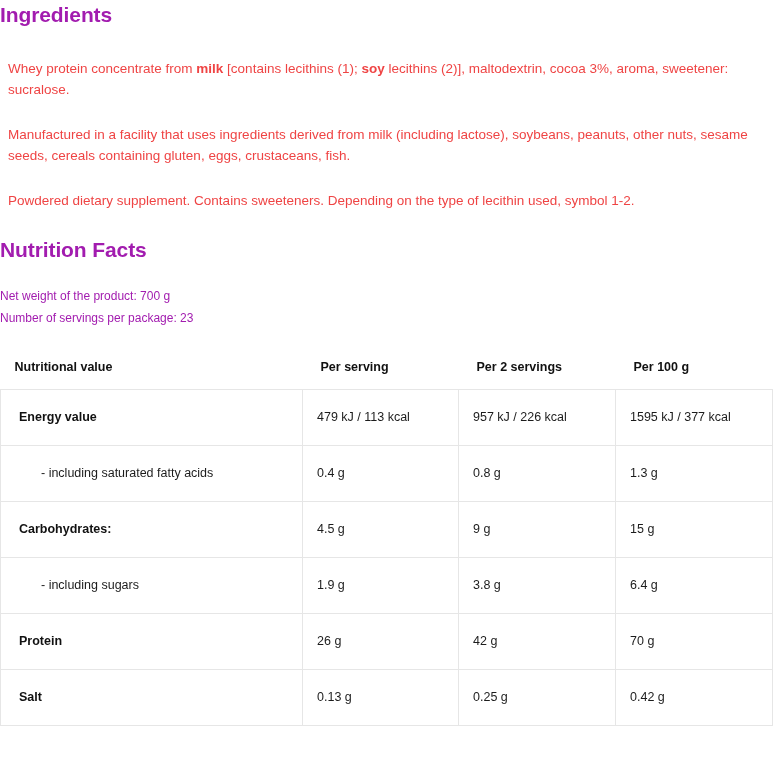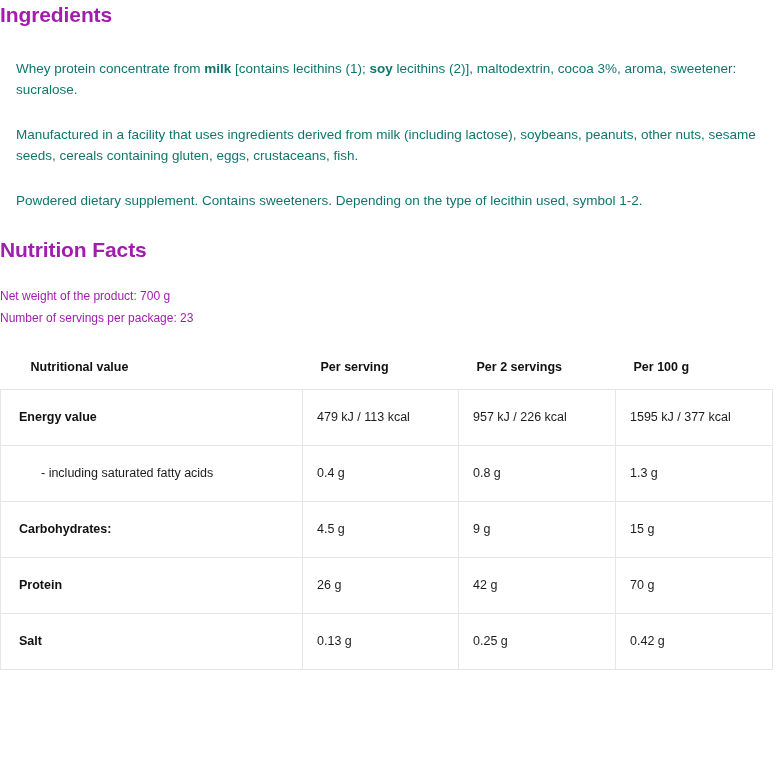--- a/index.html
+++ b/index.html
@@ -27,22 +27,22 @@
     padding: 0;
     color: #a21caf;
     letter-spacing: -0.1px;
   }
   #ingredients-title {
     margin-top: 2px;
   }
   .para {
     font-size: 13.5px;
     line-height: 21px;
-    color: #0f766e;
-    margin: 16px;
+    color: #ef4444;
+    margin: 8px;
   }
   #ingredients-para-1 { margin-top: 30px; }
   #ingredients-para-2 { margin-top: 24px; }
   #ingredients-para-3 { margin-top: 24px; }
   #nutrition-title { margin-top: 26px; }
   .facts-list {
     margin-top: 22px;
   }
   .facts-line {
     font-size: 12px;
@@ -65,21 +65,21 @@
     box-sizing: border-box;
   }
   table.nutrition thead th {
     font-weight: bold;
     height: 44px;
     border: none;
     font-size: 12.5px;
     color: #111111;
     padding-left: 18px;
   }
-  table.nutrition thead th.c1 { padding-left: 30px; }
+  table.nutrition thead th.c1 { padding-left: 14px; }
   table.nutrition tbody tr {
     height: 56px;
   }
   table.nutrition tbody td {
     border-bottom: 1px solid #e6e6e6;
     border-right: 1px solid #e6e6e6;
     height: 56px;
   }
   table.nutrition tbody tr:first-child td {
     border-top: 1px solid #e6e6e6;
@@ -152,20 +152,26 @@
         <td>0.8 g</td>
         <td>1.3 g</td>
       </tr>
       <tr>
         <td>Carbohydrates:</td>
         <td>4.5 g</td>
         <td>9 g</td>
         <td>15 g</td>
       </tr>
       <tr>
+        <td class="indent">- including sugars</td>
+        <td>1.9 g</td>
+        <td>3.8 g</td>
+        <td>6.4 g</td>
+      </tr>
+      <tr>
         <td>Protein</td>
         <td>26 g</td>
         <td>42 g</td>
         <td>70 g</td>
       </tr>
       <tr>
         <td>Salt</td>
         <td>0.13 g</td>
         <td>0.25 g</td>
         <td>0.42 g</td>

